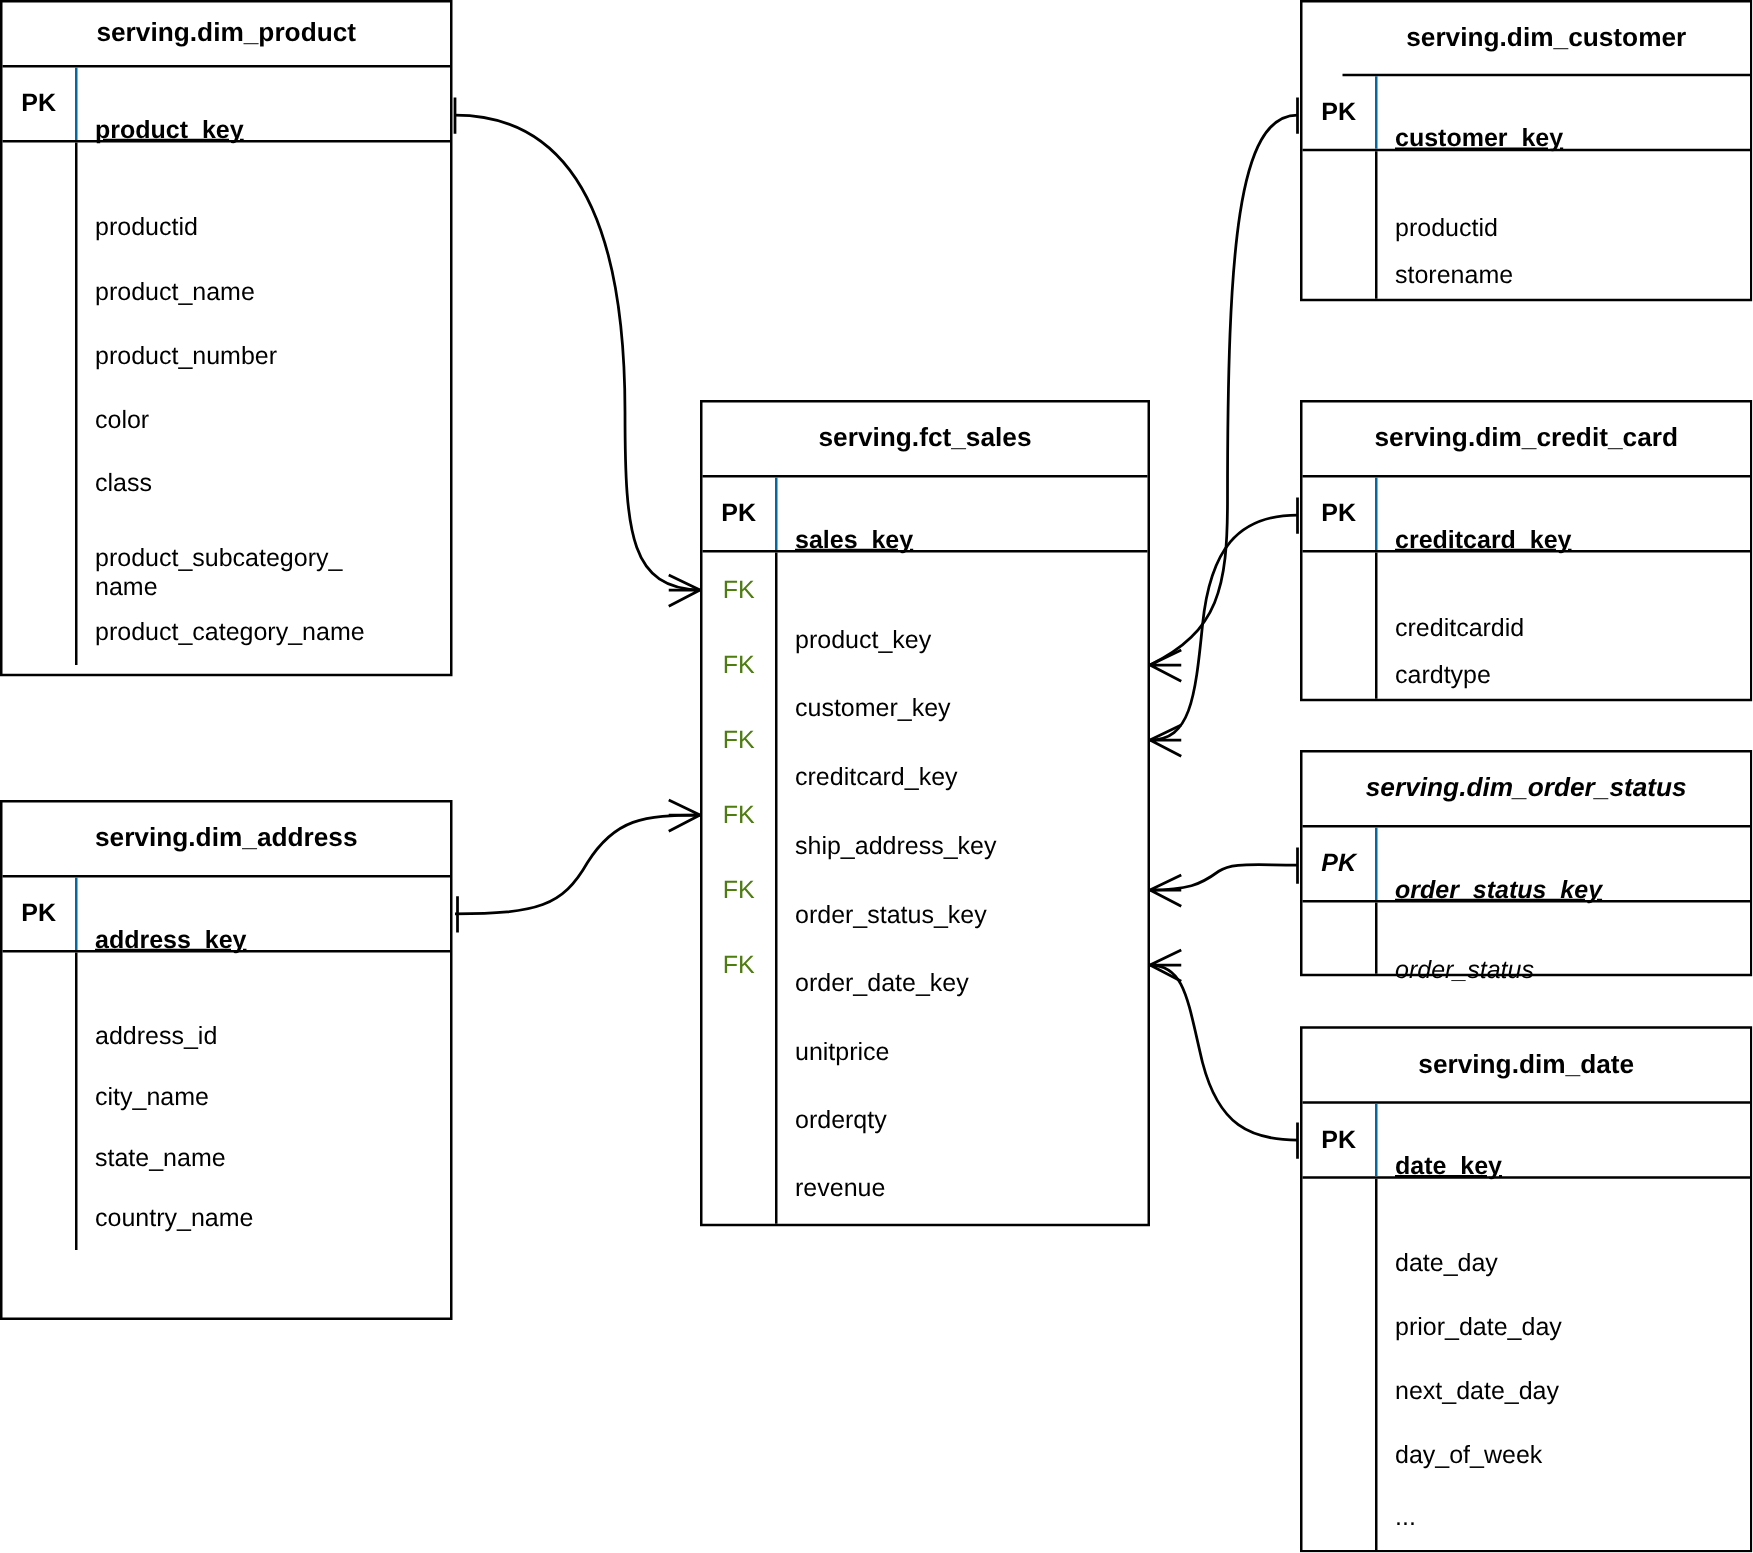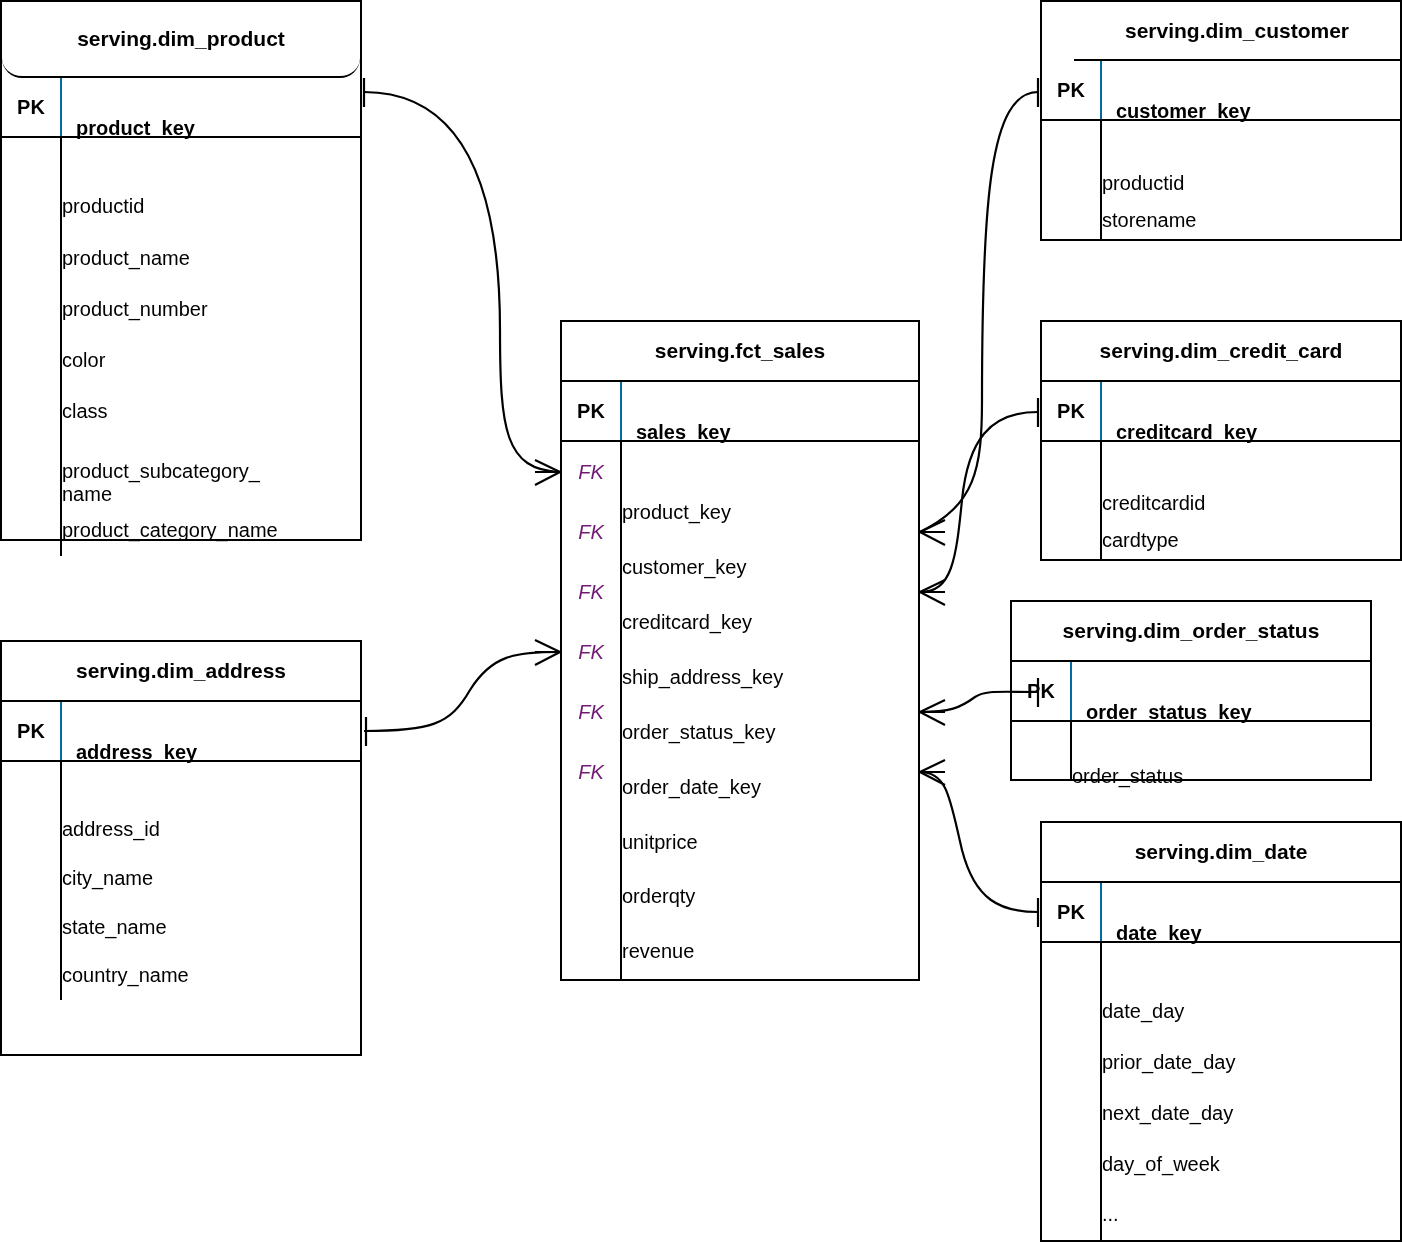--- a/index.html
+++ b/index.html
@@ -92,25 +92,24 @@
     flex-direction: column;
     align-items: flex-start;
     justify-content: flex-end;
   }
   .keytag {
     height: 60px;
     display: flex;
     align-items: center;
     justify-content: center;
     font-size: 20px;
-    color: #701a75;
-    font-style: italic;
+    color: #4d7c0f;
   }
   .fieldname {
-    padding-left: 0;
+    padding-left: 14px;
     line-height: 1.12;
   }
   svg.links {
     position: absolute;
     left: 0;
     top: 0;
     width: 1402px;
     height: 1242px;
     pointer-events: none;
     overflow: visible;
@@ -120,21 +119,21 @@
     stroke: #000000;
     stroke-width: 2.2;
   }
 </style>
 </head>
 <body>
 
 <div id="canvas">
 
   <div class="erd-table" style="left:0px; top:0px; width:362px; height:541px;">
-    <div class="tbl-header" style="height:76px;border-radius:20px;">
+    <div class="tbl-header" style="height:52px;">
       <span>serving.dim_product</span>
     </div>
     <div class="tbl-pkrow">
       <div class="keycol-pk">PK</div>
       <div class="namecol">
         <span class="pkname">product_key</span>
       </div>
     </div>
     <div class="tbl-body" style="height:418px;">
       <div class="keycol"></div>
@@ -284,21 +283,21 @@
         <div class="fieldrow">
             <span class="fieldname">creditcardid</span>
           </div>
         <div class="fieldrow">
             <span class="fieldname">cardtype</span>
           </div>
       </div>
     </div>
   </div>
 
-  <div class="erd-table" style="left:1010px; top:600px; width:362px; height:181px;">
+  <div class="erd-table" style="left:1040px; top:600px; width:362px; height:181px;font-style:italic;">
     <div class="tbl-header" style="height:60px;">
       <span>serving.dim_order_status</span>
     </div>
     <div class="tbl-pkrow">
       <div class="keycol-pk">PK</div>
       <div class="namecol">
         <span class="pkname">order_status_key</span>
       </div>
     </div>
     <div class="tbl-body" style="height:57px;">

